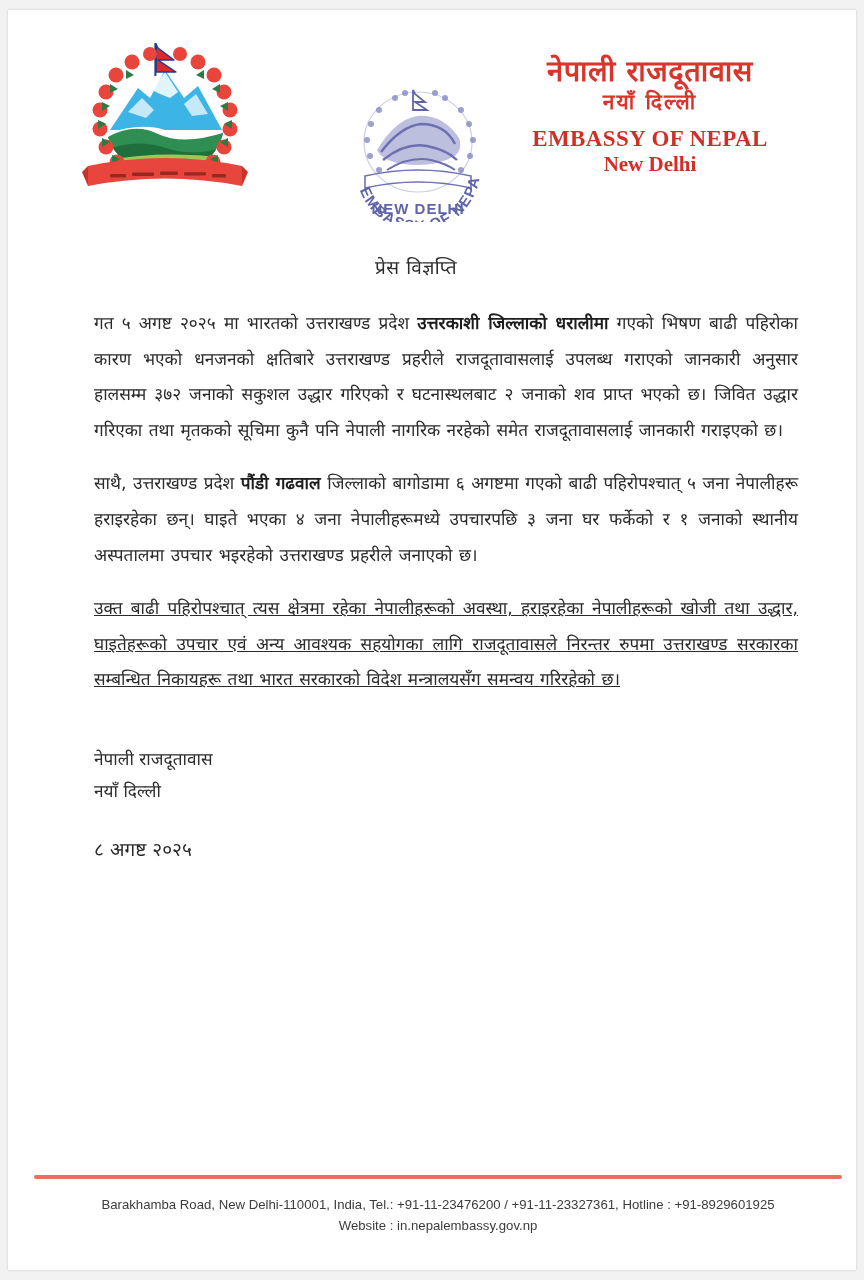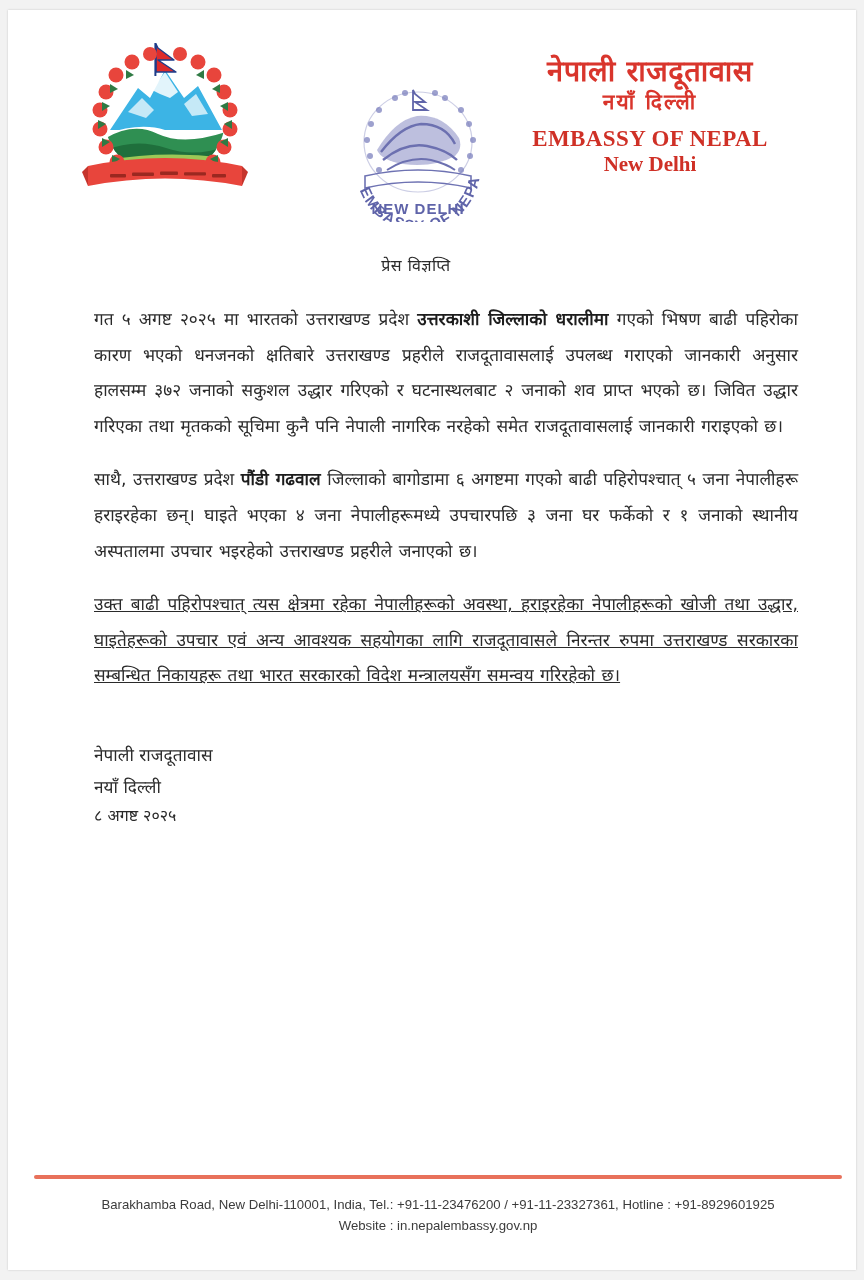--- a/index.html
+++ b/index.html
@@ -100,21 +100,21 @@
   }
 
   
   .doc-body {
     position: relative;
     padding: 0 58px 0 86px;
   }
   .doc-title {
     text-align: center;
     font-family: "DejaVu Sans", sans-serif;
-    font-size: 16px;
+    font-size: 19px;
     color: #2b2b2b;
     margin: 26px 0 26px 0;
     letter-spacing: 0.5px;
     padding-right: 60px;
   }
   .para {
     font-family: "DejaVu Sans", sans-serif;
     font-size: 17.2px;
     color: #2a2a2a;
     line-height: 2.07;
@@ -128,22 +128,23 @@
 
   .sign-block {
     font-family: "DejaVu Sans", sans-serif;
     font-size: 17.2px;
     color: #2a2a2a;
     line-height: 1.85;
     margin-top: 46px;
   }
   .sign-date {
     font-family: "DejaVu Sans", sans-serif;
-    font-size: 16px;
+    font-size: 19px;
     color: #2a2a2a;
+    margin-top: 28px;
   }
 
   
   .footer {
     position: absolute;
     left: 12px;
     right: 0;
     bottom: 34px;
   }
   .footer-rule {

